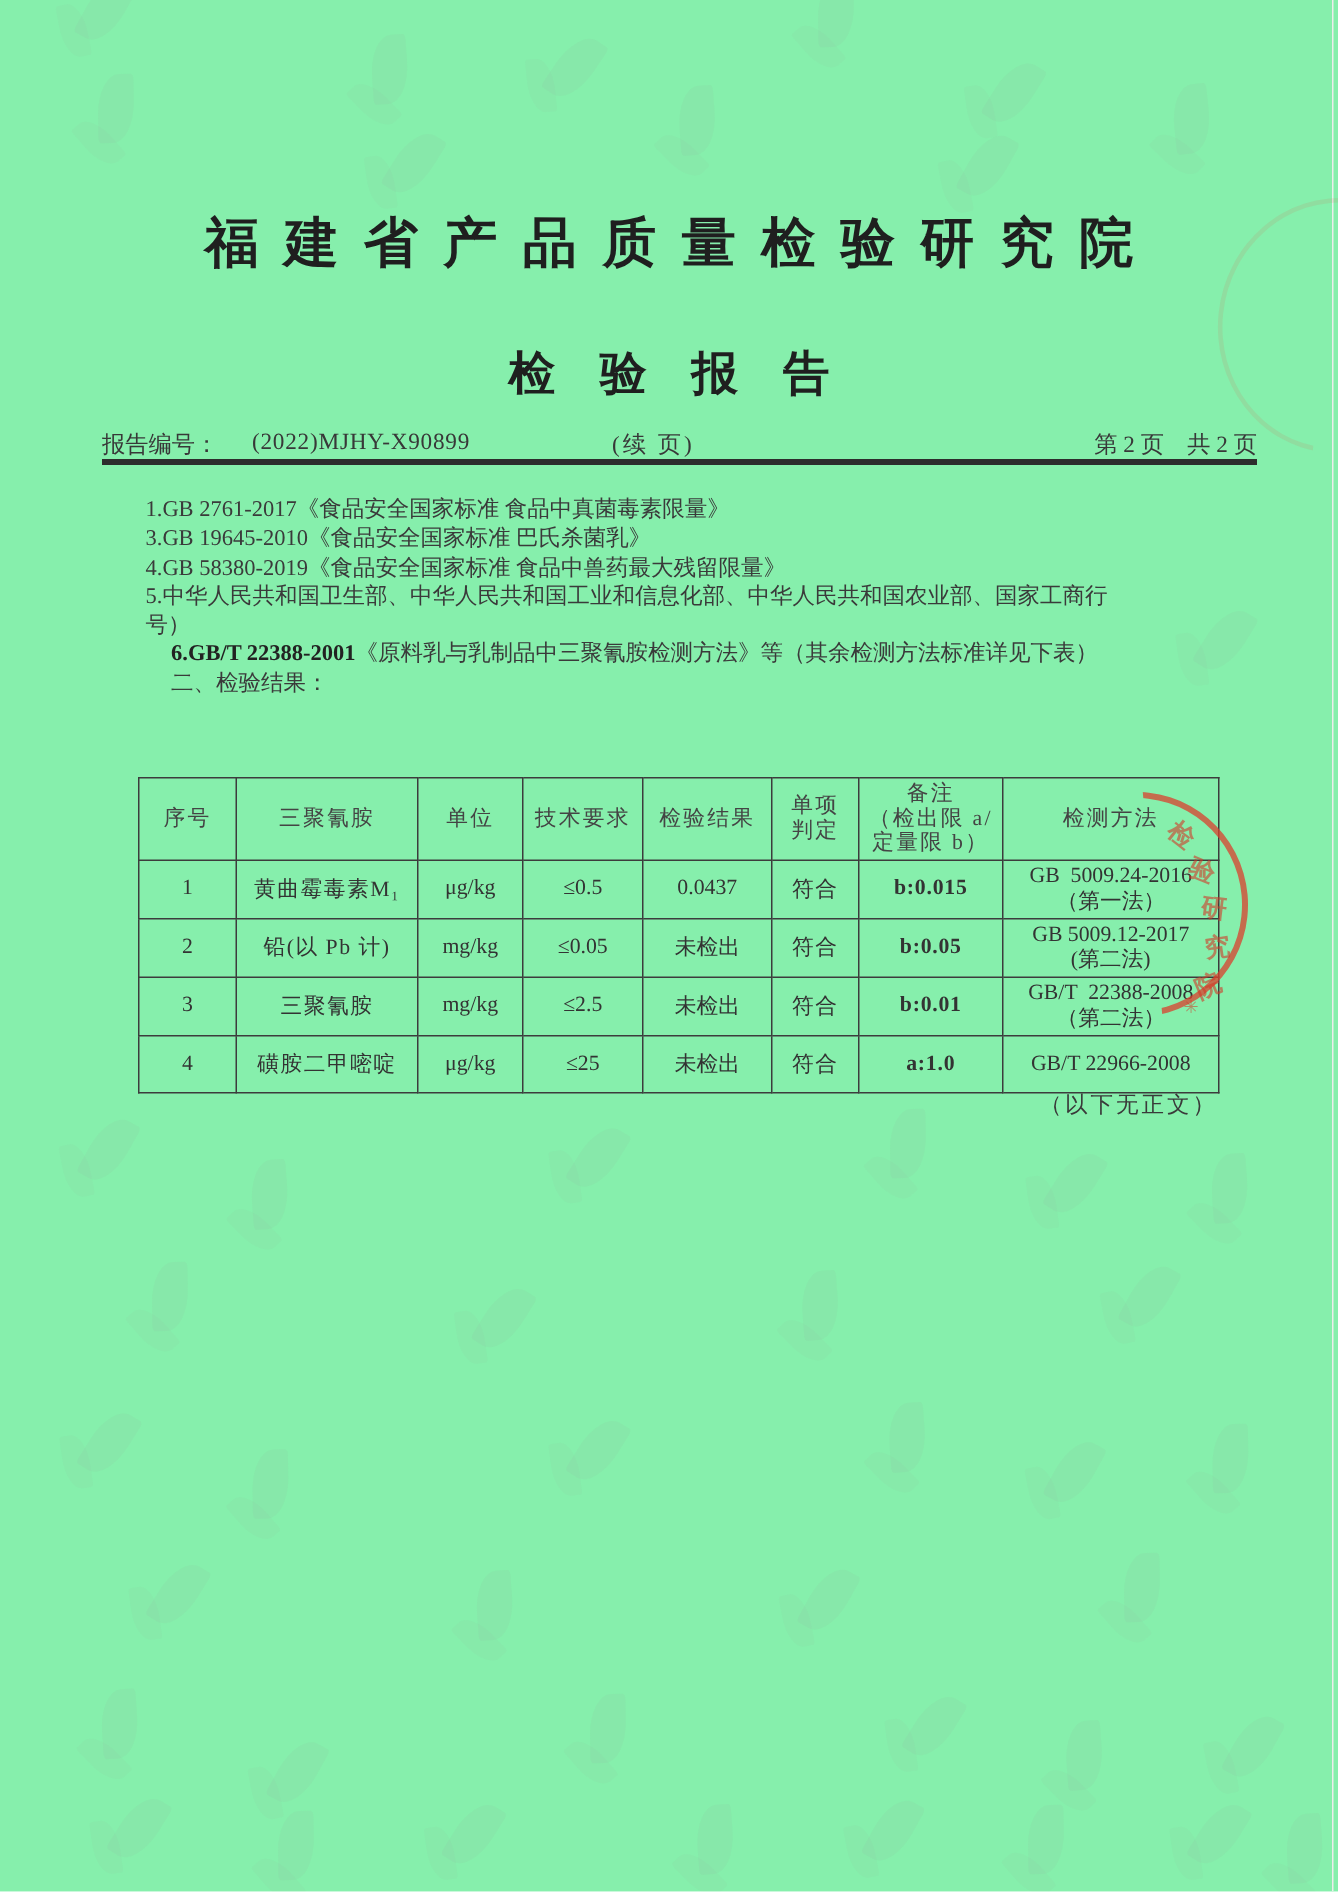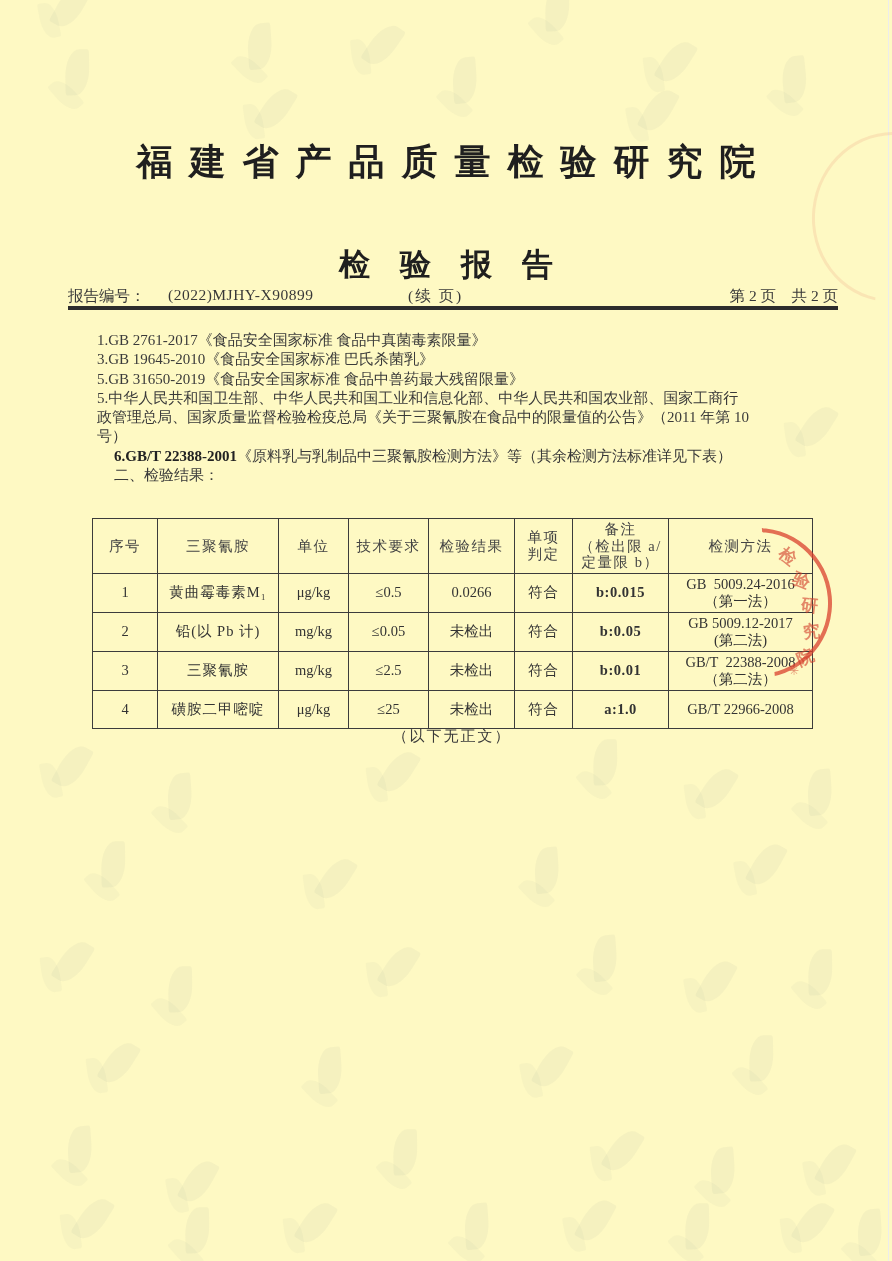--- a/index.html
+++ b/index.html
@@ -1,30 +1,30 @@
 <!DOCTYPE html>
 <html><head>
 <meta charset="utf-8">
 <style>
   * { box-sizing: border-box; }
   html,body { margin:0; padding:0; background:#ffffff; }
   .page {
     position:relative; width:892px; height:1261px; margin:0 auto;
-    background:#fef9c3; overflow:hidden;
+    background:#86efac; overflow:hidden;
     font-family:"Liberation Serif","DejaVu Serif",serif;
     color:#2b2b2b;
   }
   .scan-edge { position:absolute; right:3px; top:0; bottom:0; width:1px; background:#ececec; }
 
   
   .t1 { position:absolute; top:138px; left:0; right:0; text-align:center;
         font-size:36px; font-weight:bold; letter-spacing:17px; text-indent:17px; color:#1f1f1f; }
   .t2 { position:absolute; top:191px; left:0; right:0; text-align:center;
         font-size:26px; font-weight:bold; letter-spacing:1px; color:#1f1f1f; }
-  .t3 { position:absolute; top:244px; left:0; right:0; text-align:center;
+  .t3 { position:absolute; top:228px; left:0; right:0; text-align:center;
         font-size:31px; font-weight:bold; letter-spacing:30px; text-indent:30px; color:#1f1f1f; }
 
   
   .meta { position:absolute; top:286px; left:68px; width:770px; height:20px; font-size:15.5px; color:#383838; }
   .meta .lbl  { position:absolute; left:0; }
   .meta .val  { position:absolute; left:100px; letter-spacing:0.5px; }
   .meta .cont { position:absolute; left:340px; letter-spacing:2px; }
   .meta .pg   { position:absolute; right:0; }
   .rule { position:absolute; top:306px; left:68px; width:770px; height:4px; background:#2d2d2d; }
 
@@ -43,21 +43,21 @@
     border:1.6px solid #3c3c3c; text-align:center; vertical-align:middle; padding:2px 4px;
   }
   table.results thead th { height:50px; font-weight:normal; white-space:pre-line;
                            line-height:16.5px; letter-spacing:1.5px; color:#444; }
   table.results tbody tr { height:38px; }
   td.col-item   { text-align:left; padding-left:12px; letter-spacing:1px; }
   td.col-method { text-align:left; padding-left:6px; white-space:pre-wrap; line-height:17px; letter-spacing:0; }
   td.col-remark { font-weight:600; letter-spacing:0.5px; }
   td.col-judgment { letter-spacing:1px; }
 
-  .footer-note { position:absolute; top:727px; left:92px; width:720px; text-align:center;
+  .footer-note { position:absolute; top:727px; left:92px; width:720px; text-align:right;
                  font-size:15px; letter-spacing:2px; color:#3a3a3a; }
 
   
   .stamp-arc { position:absolute; left:684px; top:528px; width:148px; height:150px;
                border:4px solid rgba(217,64,46,0.75); border-radius:50%;
                clip-path: inset(-6px -6px -6px 57%); transform:rotate(-5deg);
                pointer-events:none; }
   .sc { position:absolute; font-size:17px; font-weight:bold; color:rgba(208,58,40,0.60);
         pointer-events:none; font-family:"Liberation Serif","DejaVu Serif",serif; }
   .sc-mark { position:absolute; left:789px; top:664px; font-size:12px; color:rgba(208,58,40,0.55);
@@ -92,23 +92,22 @@
     <span class="lbl">报告编号：</span>
     <span class="val">(2022)MJHY-X90899</span>
     <span class="cont">(续 页)</span>
     <span class="pg">第 2 页　共 2 页</span>
   </div>
   <div class="rule"></div>
 
   <div class="body-text">
     <div class="line ind-b">1.GB 2761-2017《食品安全国家标准 食品中真菌毒素限量》</div>
     <div class="line ind-b">3.GB 19645-2010《食品安全国家标准 巴氏杀菌乳》</div>
-    <div class="line ind-b">5.GB 31650-2019《食品安全国家标准 食品中兽药最大残留限量》</div>
+    <div class="line ind-b">4.GB 58380-2019《食品安全国家标准 食品中兽药最大残留限量》</div>
     <div class="line ind-b">5.中华人民共和国卫生部、中华人民共和国工业和信息化部、中华人民共和国农业部、国家工商行</div>
-    <div class="line ind-b">政管理总局、国家质量监督检验检疫总局《关于三聚氰胺在食品中的限量值的公告》（2011 年第 10</div>
     <div class="line ind-b">号）</div>
     <div class="line ind-a"><span class="b">6.GB/T 22388-2001</span><span>《原料乳与乳制品中三聚氰胺检测方法》等（其余检测方法标准详见下表）</span></div>
     <div class="line ind-a">二、检验结果：</div>
   </div>
 
   <table class="results">
     <colgroup>
       <col style="width:65px">
         <col style="width:121px">
         <col style="width:70px">
@@ -132,21 +131,21 @@
 定量限 b）</th>
         <th>检测方法</th>
       </tr>
     </thead>
     <tbody id="results-tbody">
         <tr>
           <td class="col-no">1</td>
           <td class="col-item">黄曲霉毒素M₁</td>
           <td class="col-unit">μg/kg</td>
           <td class="col-requirement">≤0.5</td>
-          <td class="col-result">0.0266</td>
+          <td class="col-result">0.0437</td>
           <td class="col-judgment">符合</td>
           <td class="col-remark">b:0.015</td>
           <td class="col-method">GB  5009.24-2016
 （第一法）</td>
         </tr>
         <tr>
           <td class="col-no">2</td>
           <td class="col-item">铅(以 Pb 计)</td>
           <td class="col-unit">mg/kg</td>
           <td class="col-requirement">≤0.05</td>

